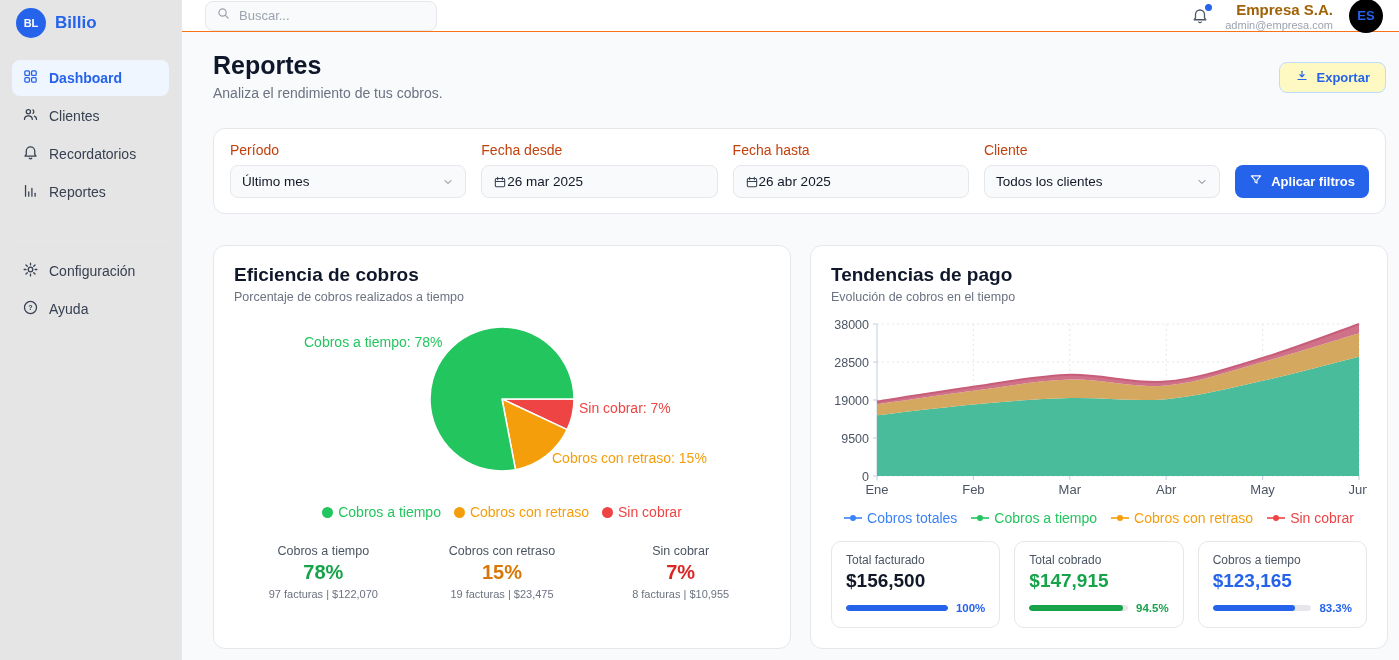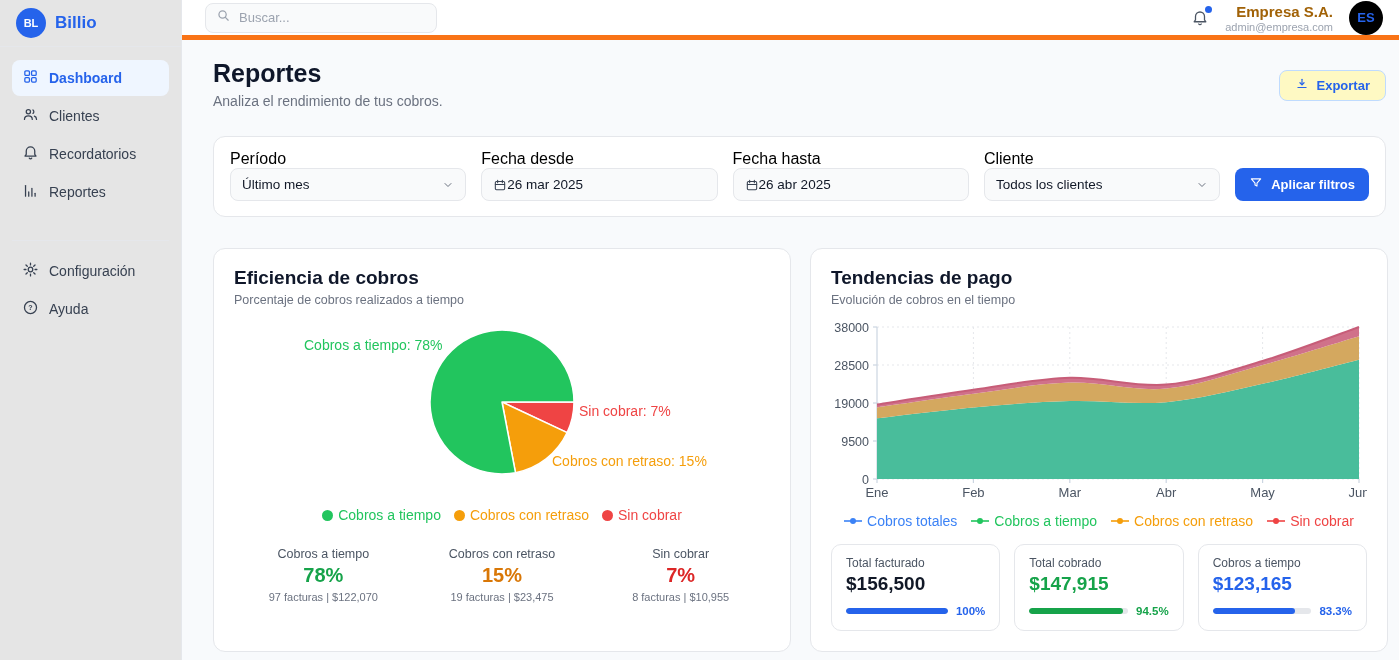--- a/index.html
+++ b/index.html
@@ -13,42 +13,42 @@
   .brand-badge { width:30px; height:30px; border-radius:50%; background:#2563eb; color:#fff; font-size:11px; font-weight:bold; display:flex; align-items:center; justify-content:center; }
   .brand-name { color:#2563eb; font-size:17px; font-weight:bold; }
   .nav { padding:13px 12px; display:flex; flex-direction:column; gap:2px; }
   .nav-item { display:flex; align-items:center; gap:10px; height:36px; padding:0 10px; border-radius:8px; font-size:14px; color:#374151; cursor:pointer; }
   .nav-item svg { flex-shrink:0; }
   .nav-item.active { background:#eff6ff; color:#2563eb; font-weight:600; }
   .nav-divider { height:1px; background:#e5e7eb; margin:28px 0 10px 0; }
 
   
   .main { flex:1; display:flex; flex-direction:column; min-width:0; }
-  .topbar { height:40px; background:#fff; border-bottom:5px solid #f97316; display:flex; align-items:center; justify-content:space-between; padding:0 16px 0 23px; flex-shrink:0; }
+  .topbar { height:32px; background:#fff; border-bottom:1px solid #f97316; display:flex; align-items:center; justify-content:space-between; padding:0 16px 0 23px; flex-shrink:0; }
   .search-box { width:232px; height:30px; background:#f9fafb; border:1px solid #e5e7eb; border-radius:8px; display:flex; align-items:center; gap:8px; padding:0 10px; color:#9ca3af; }
   .search-box input { border:none; outline:none; background:transparent; font-size:13px; width:100%; color:#374151; font-family:inherit; }
   .search-box input::placeholder { color:#9ca3af; }
   .top-right { display:flex; align-items:center; gap:16px; }
   .bell-wrap { position:relative; cursor:pointer; display:flex; color:#4b5563; }
   .bell-dot { position:absolute; top:-3px; right:-3px; width:7px; height:7px; border-radius:50%; background:#2563eb; }
   .user-meta { text-align:right; cursor:pointer; }
   .user-name { font-size:15px; font-weight:bold; color:#a16207; }
   .user-email { font-size:11px; color:#9ca3af; margin-top:1px; }
   .avatar { width:34px; height:34px; border-radius:50%; background:#000000; color:#2563eb; font-size:13px; font-weight:bold; display:flex; align-items:center; justify-content:center; cursor:pointer; }
 
   
   .content { flex:1; padding:19px 13px 0 31px; overflow:hidden; }
   .page-head { display:flex; justify-content:space-between; align-items:flex-start; }
   .page-title { font-size:25px; font-weight:bold; color:#0f172a; }
   .page-subtitle { font-size:14px; color:#6b7280; margin-top:5px; }
   .btn-export { display:flex; align-items:center; gap:8px; height:31px; padding:0 15px; margin-top:11px; background:#fef9c3; border:1px solid #bfdbfe; border-radius:8px; color:#2563eb; font-size:13px; font-weight:600; cursor:pointer; font-family:inherit; }
 
   .filters-card { margin-top:27px; background:#fff; border:1px solid #e5e7eb; border-radius:12px; padding:13px 16px 15px 16px; display:flex; gap:15px; align-items:flex-end; }
   .field { flex:1; }
-  .field-label { font-size:16px; color:#000000; }
+  .field-label { font-size:14px; color:#c2410c; margin-bottom:7px; }
   .control { height:33px; background:#f9fafb; border:1px solid #e5e7eb; border-radius:8px; display:flex; align-items:center; padding:0 11px; font-size:13.5px; color:#111827; cursor:pointer; }
   .control .grow { flex:1; }
   .control .chev { color:#6b7280; display:flex; }
   .control .cal { color:#374151; display:flex; }
   .btn-apply { display:flex; align-items:center; gap:8px; height:33px; padding:0 14px; background:#2563eb; border:none; border-radius:8px; color:#fff; font-size:13px; font-weight:600; cursor:pointer; flex-shrink:0; font-family:inherit; }
 
   .cards-row { display:grid; grid-template-columns:578px 1fr; gap:19px; margin-top:31px; }
   .card { background:#fff; border:1px solid #e5e7eb; border-radius:12px; padding:18px 20px 20px 20px; }
   .card-title { font-size:19px; font-weight:bold; color:#0f172a; }
   .card-subtitle { font-size:12.5px; color:#6b7280; margin-top:4px; }

